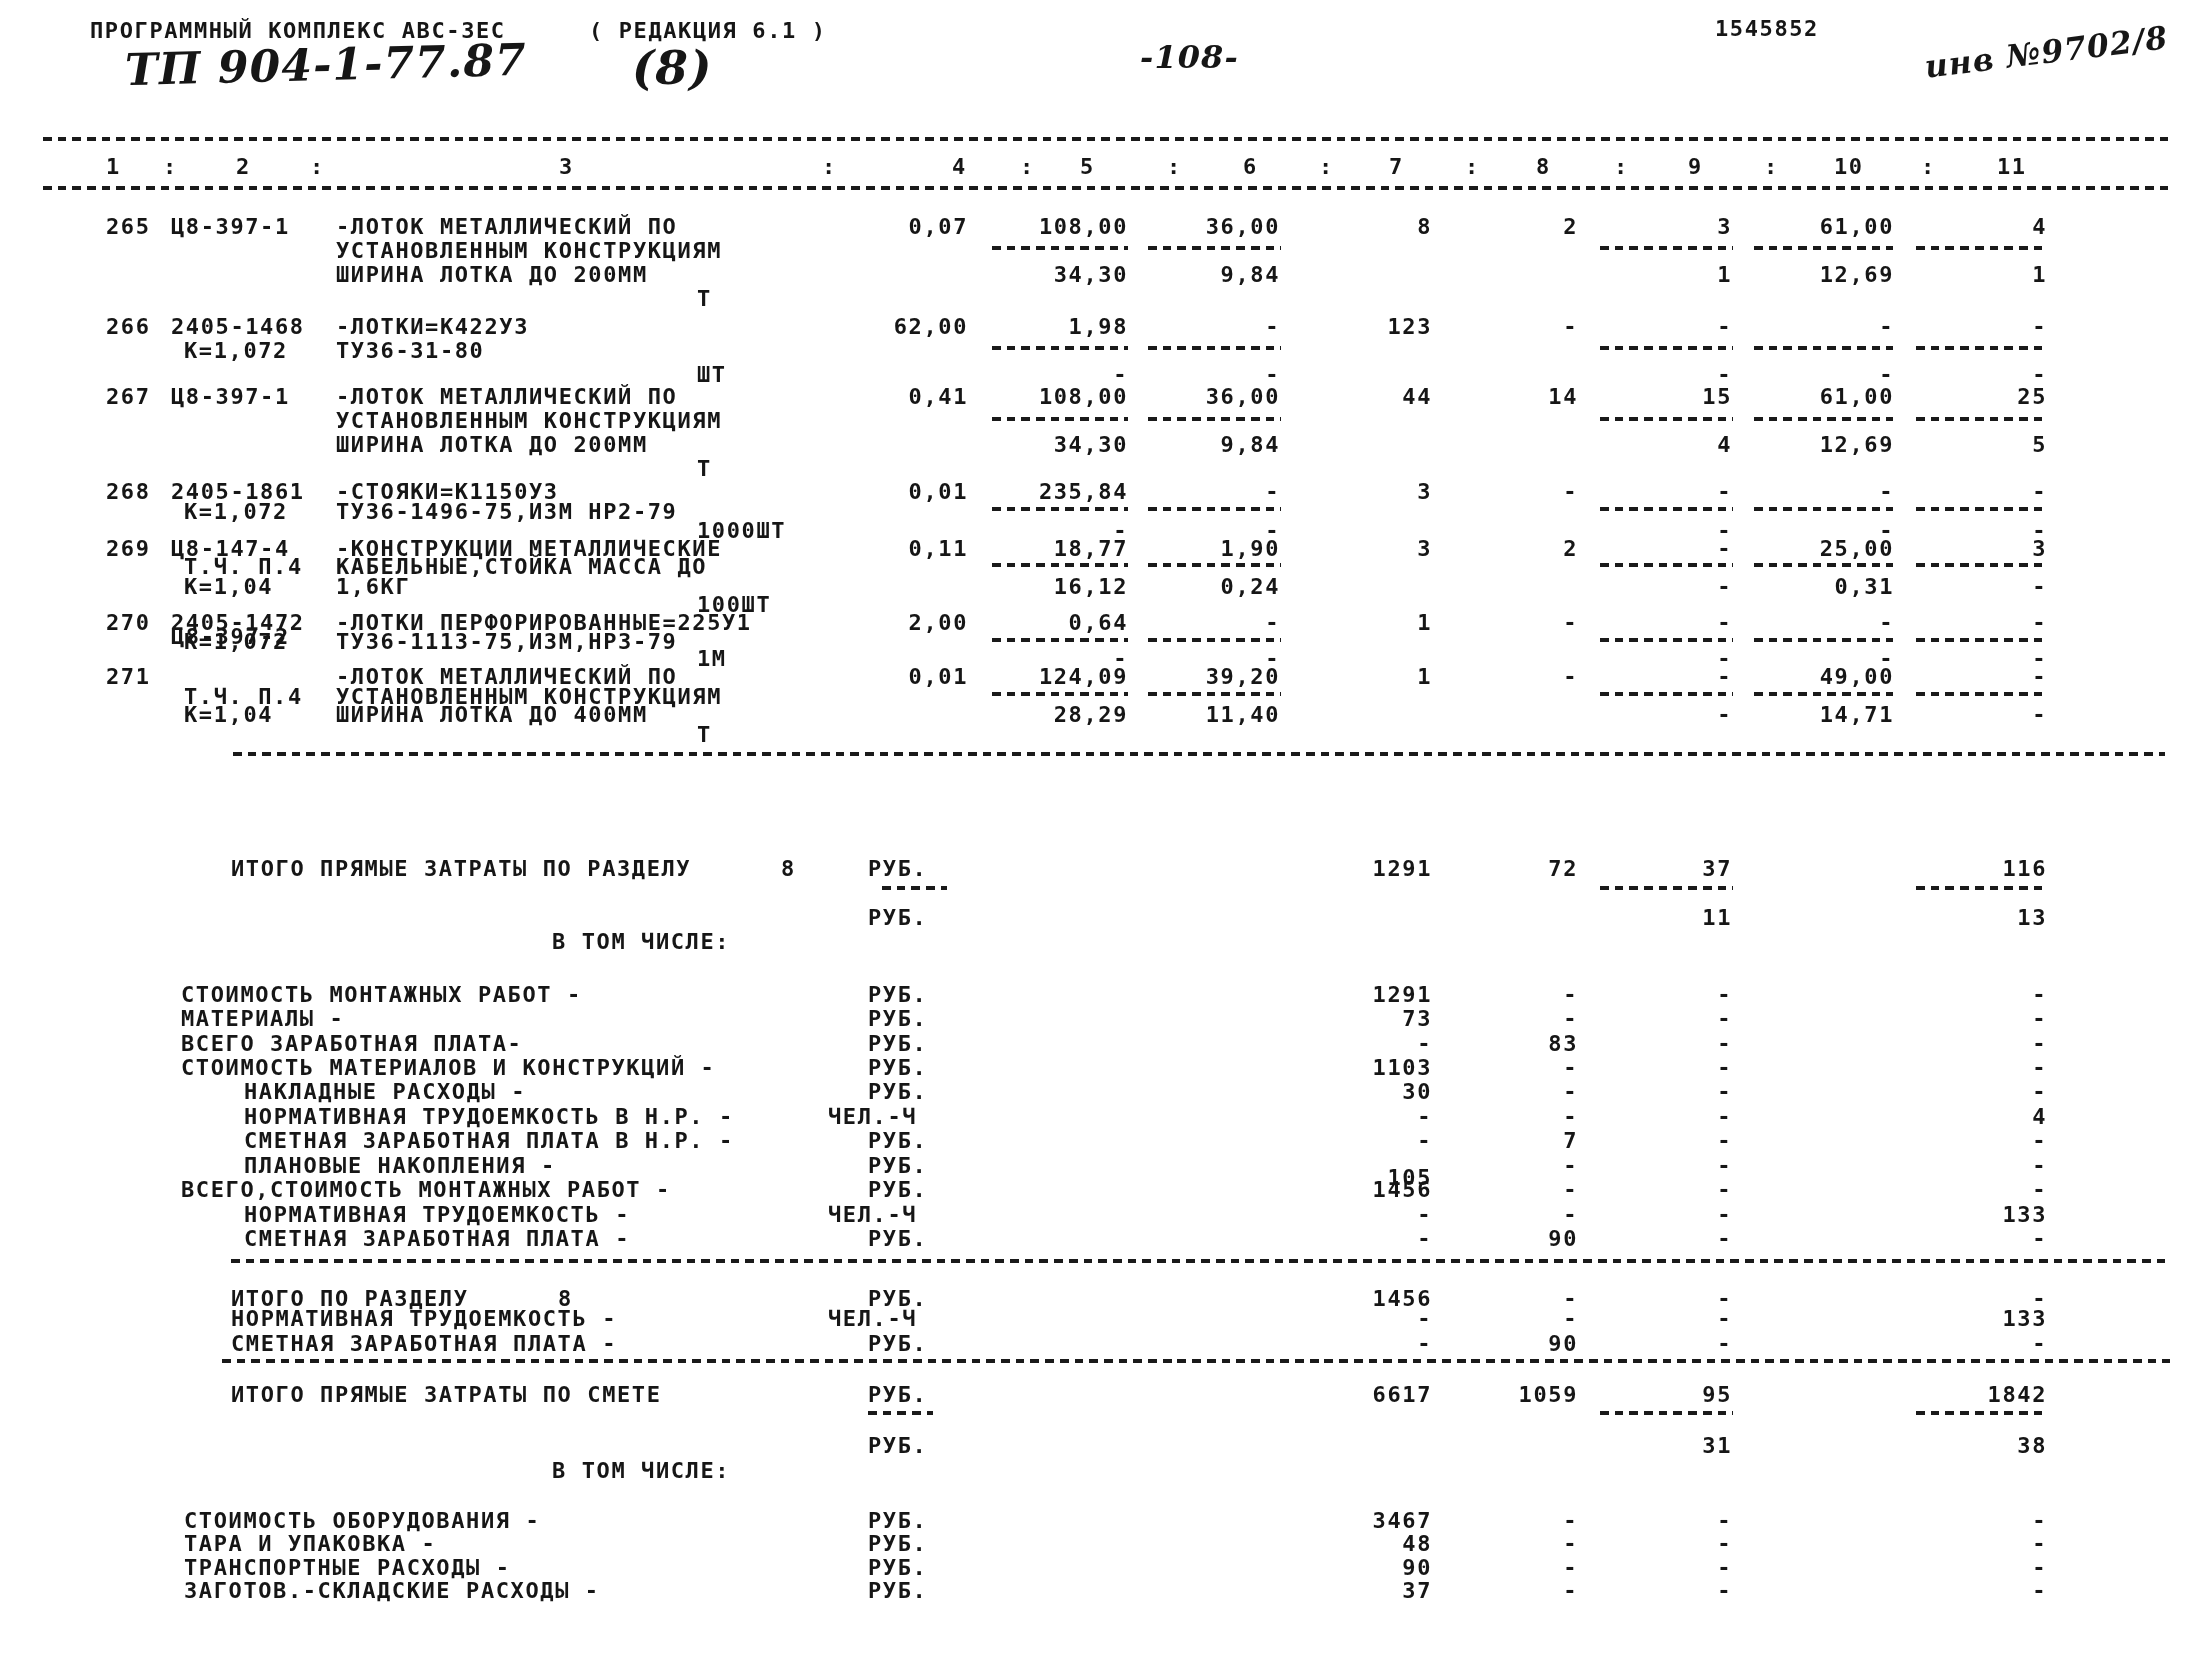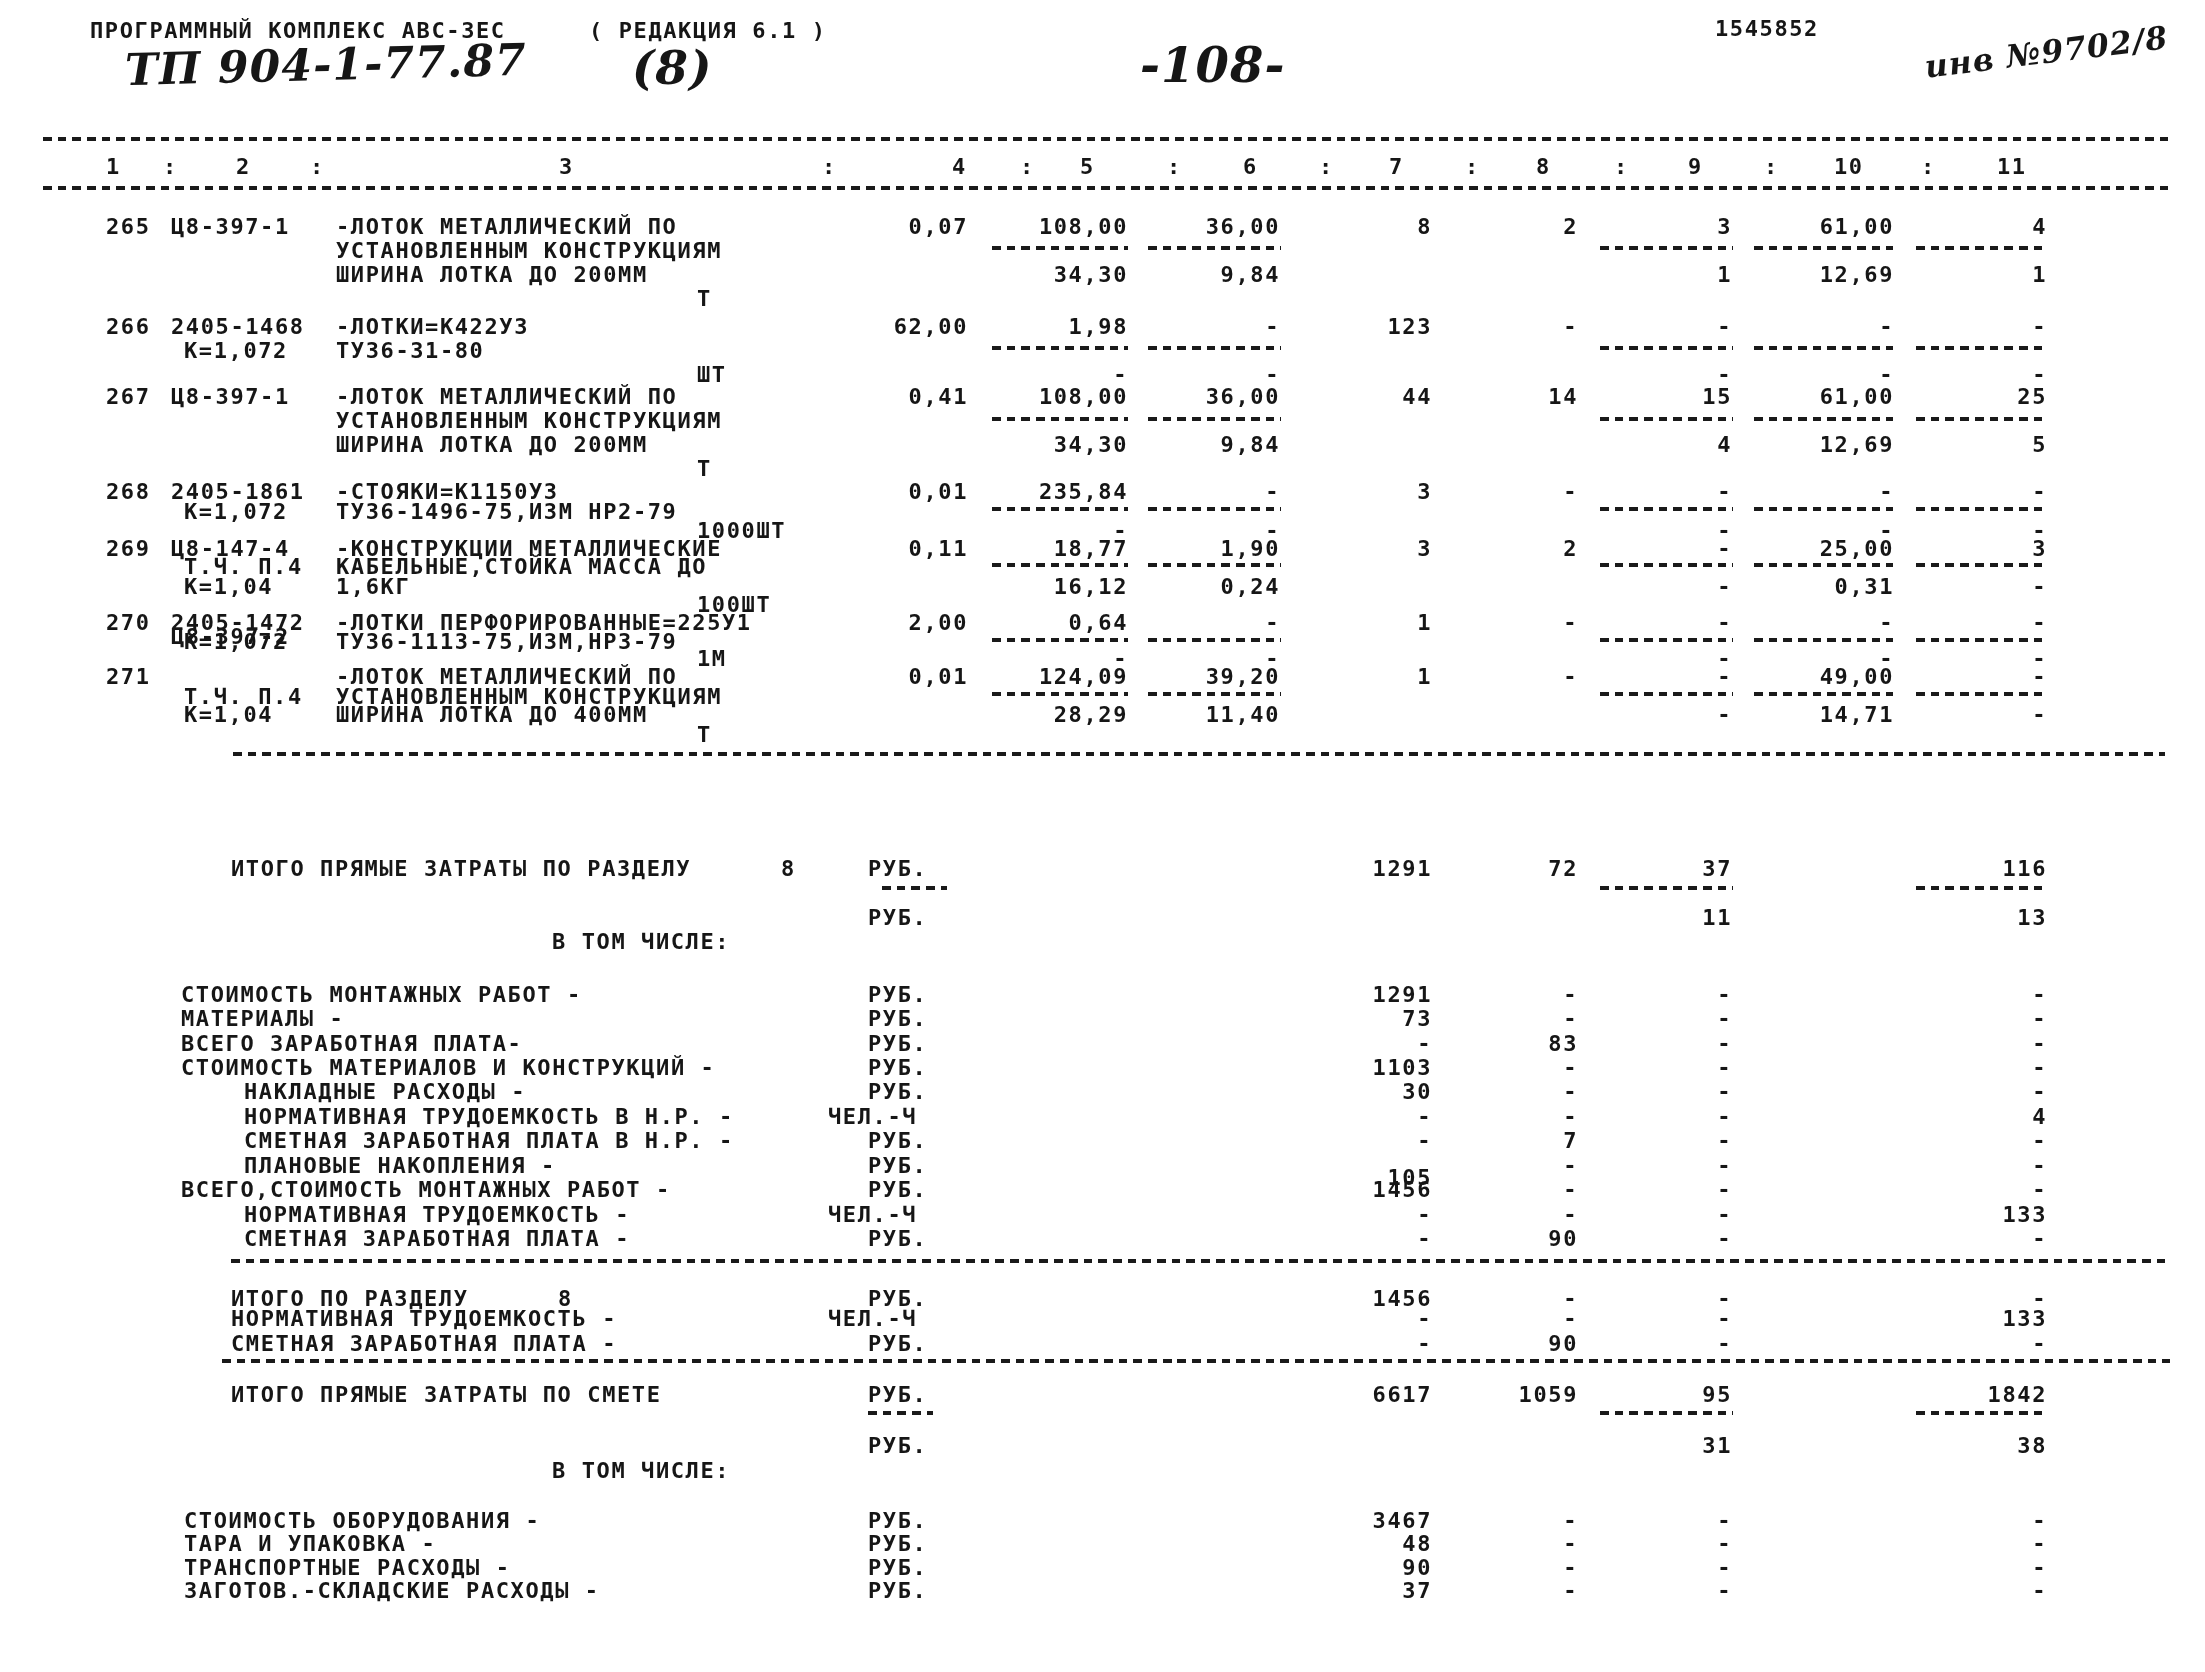--- a/index.html
+++ b/index.html
@@ -20,21 +20,21 @@
 <body>
 
 <div class="page">
 
   <div>
     <span class="t" style="left:90px;top:19.5px">ПРОГРАММНЫЙ КОМПЛЕКС АВС-3ЕС</span>
     <span class="t" style="left:589px;top:19.5px">( РЕДАКЦИЯ 6.1 )</span>
     <span class="t" style="left:1715px;top:18.4px">1545852</span>
     <span class="t hw" style="left:125px;top:43px;font-size:44px;transform:rotate(-1.5deg)">ТП 904-1-77.87</span>
     <span class="t hw" style="left:632px;top:44px;font-size:47px">(8)</span>
-    <span class="t hw" style="left:1140px;top:41px;font-size:48px">-108-</span>
+    <span class="t hw" style="left:1140px;top:41px;font-size:32px">-108-</span>
     <span class="t hw" style="left:1924px;top:36px;font-size:31.5px;transform:rotate(-7deg)">инв №9702/8</span>
   </div>
 
   <i class="dr" style="left:43px;top:137px;width:2127px"></i>
   <div>
     <span class="t" style="left:106px;top:156px">1</span>
     <span class="t" style="left:163px;top:156px">:</span>
     <span class="t" style="left:236px;top:156px">2</span>
     <span class="t" style="left:310px;top:156px">:</span>
     <span class="t" style="left:559px;top:156px">3</span>

